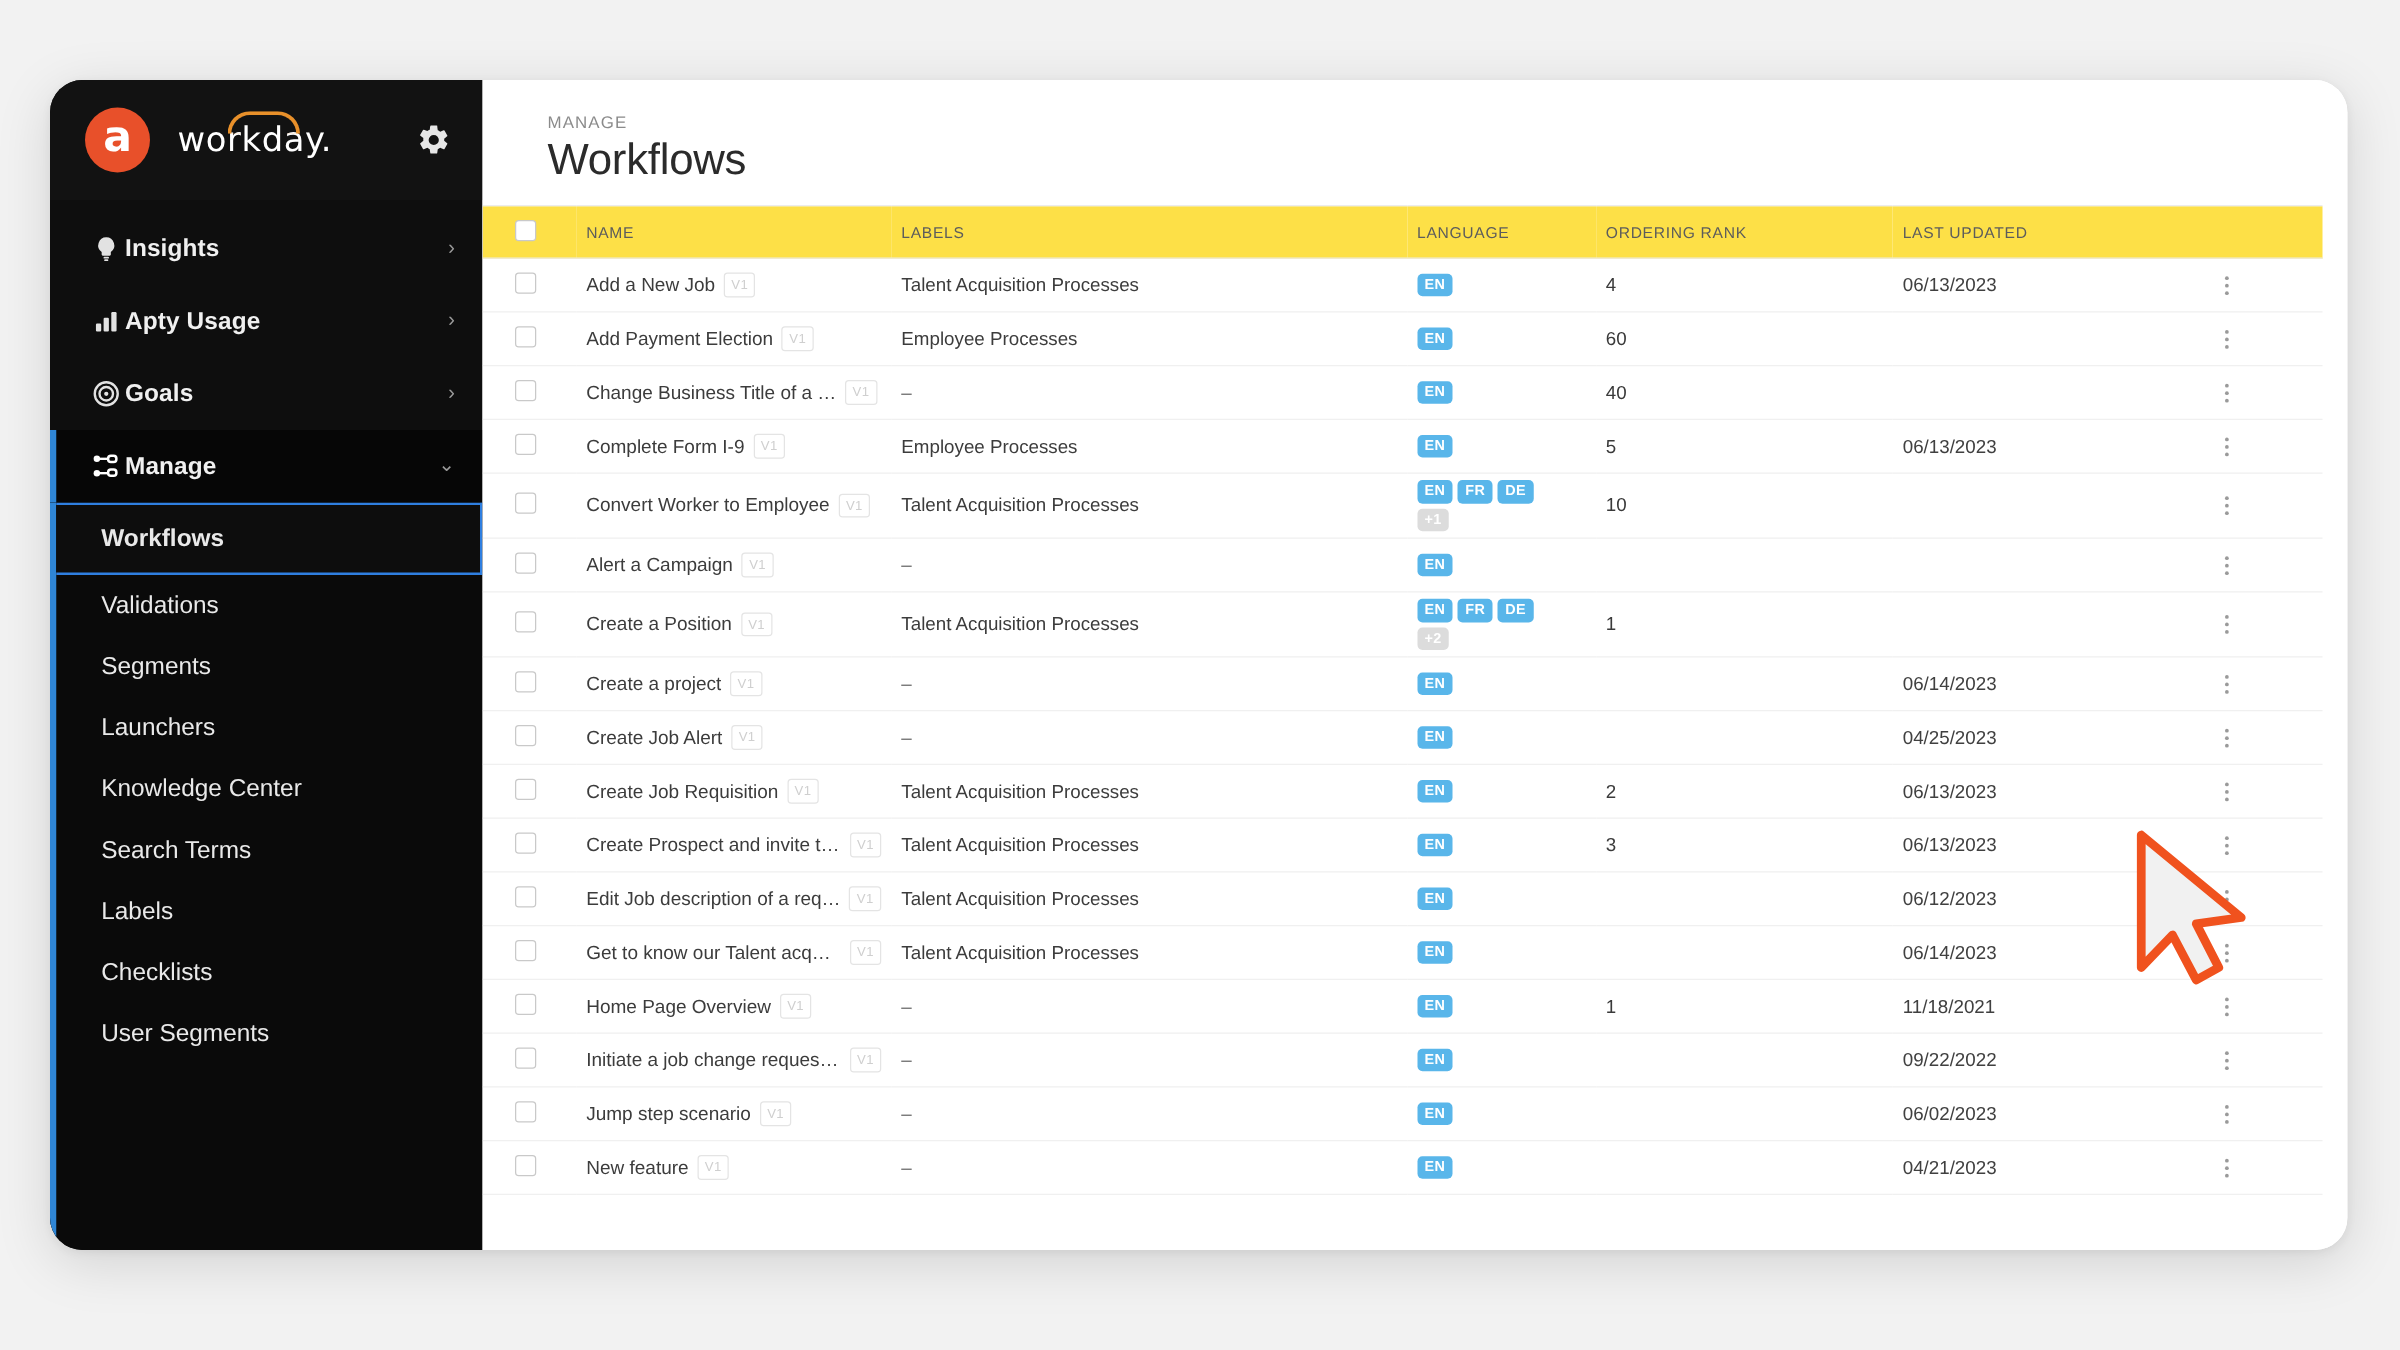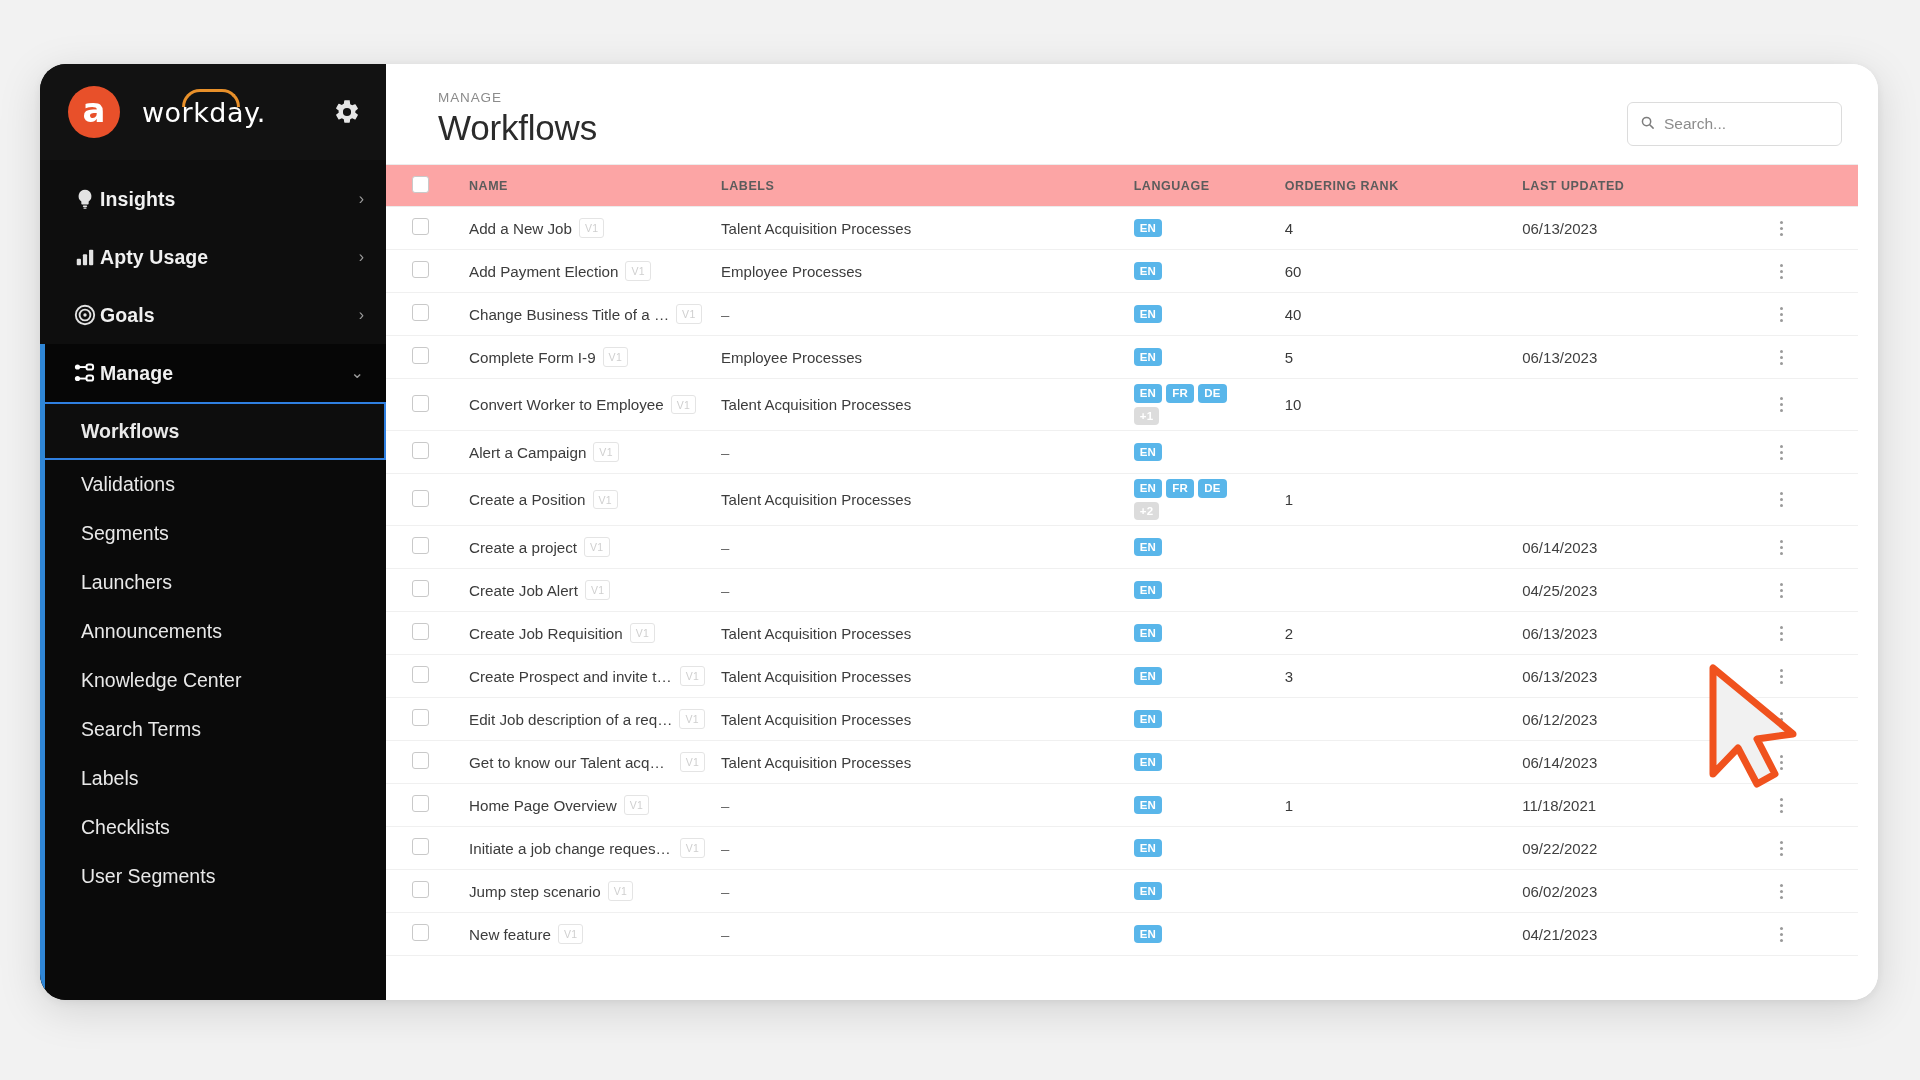--- a/index.html
+++ b/index.html
@@ -209,24 +209,24 @@
     flex: 1 1 auto;
     overflow: hidden;
     padding: 0 20px 0 0;
   }
   table.wf {
     width: 100%;
     border-collapse: collapse;
     table-layout: fixed;
   }
   table.wf thead th {
-    background: #fca5a5;
+    background: #fde047;
     font-size: 12.5px;
     letter-spacing: 0.55px;
-    font-weight: 700;
+    font-weight: 400;
     color: #5c5c5c;
     text-transform: uppercase;
     text-align: left;
     height: 42px;
     padding: 0 8px;
     border-top: 1px solid #ececec;
     border-bottom: 1px solid #ececec;
     vertical-align: middle;
   }
   table.wf tbody td {
@@ -412,23 +412,20 @@
         <div class="sub-row">
           <span>Validations</span>
         </div>
         <div class="sub-row">
           <span>Segments</span>
         </div>
         <div class="sub-row">
           <span>Launchers</span>
         </div>
         <div class="sub-row">
-          <span>Announcements</span>
-        </div>
-        <div class="sub-row">
           <span>Knowledge Center</span>
         </div>
         <div class="sub-row">
           <span>Search Terms</span>
         </div>
         <div class="sub-row">
           <span>Labels</span>
         </div>
         <div class="sub-row">
           <span>Checklists</span>
@@ -438,31 +435,20 @@
         </div>
       </div>
     </aside>
 
     <section class="main">
 
       <div class="main-header">
         <div>
           <div class="eyebrow">MANAGE</div>
           <h1 class="page-title">Workflows</h1>
-        </div>
-        <div class="search-wrap">
-          <div class="search-box">
-            <span>
-              <svg width="15" height="15" viewBox="0 0 24 24" fill="none" stroke="#7d7d7d" stroke-width="2.4">
-                <circle cx="10.5" cy="10.5" r="6.6"></circle>
-                <line x1="15.6" y1="15.6" x2="21" y2="21" stroke-linecap="round"></line>
-              </svg>
-            </span>
-            <input type="text" placeholder="Search..." style="">
-          </div>
         </div>
       </div>
 
       <div class="table-wrap">
         <table class="wf">
           <thead>
             <tr>
               <th class="col-chk">
                 <span class="chk"></span>
               </th>

